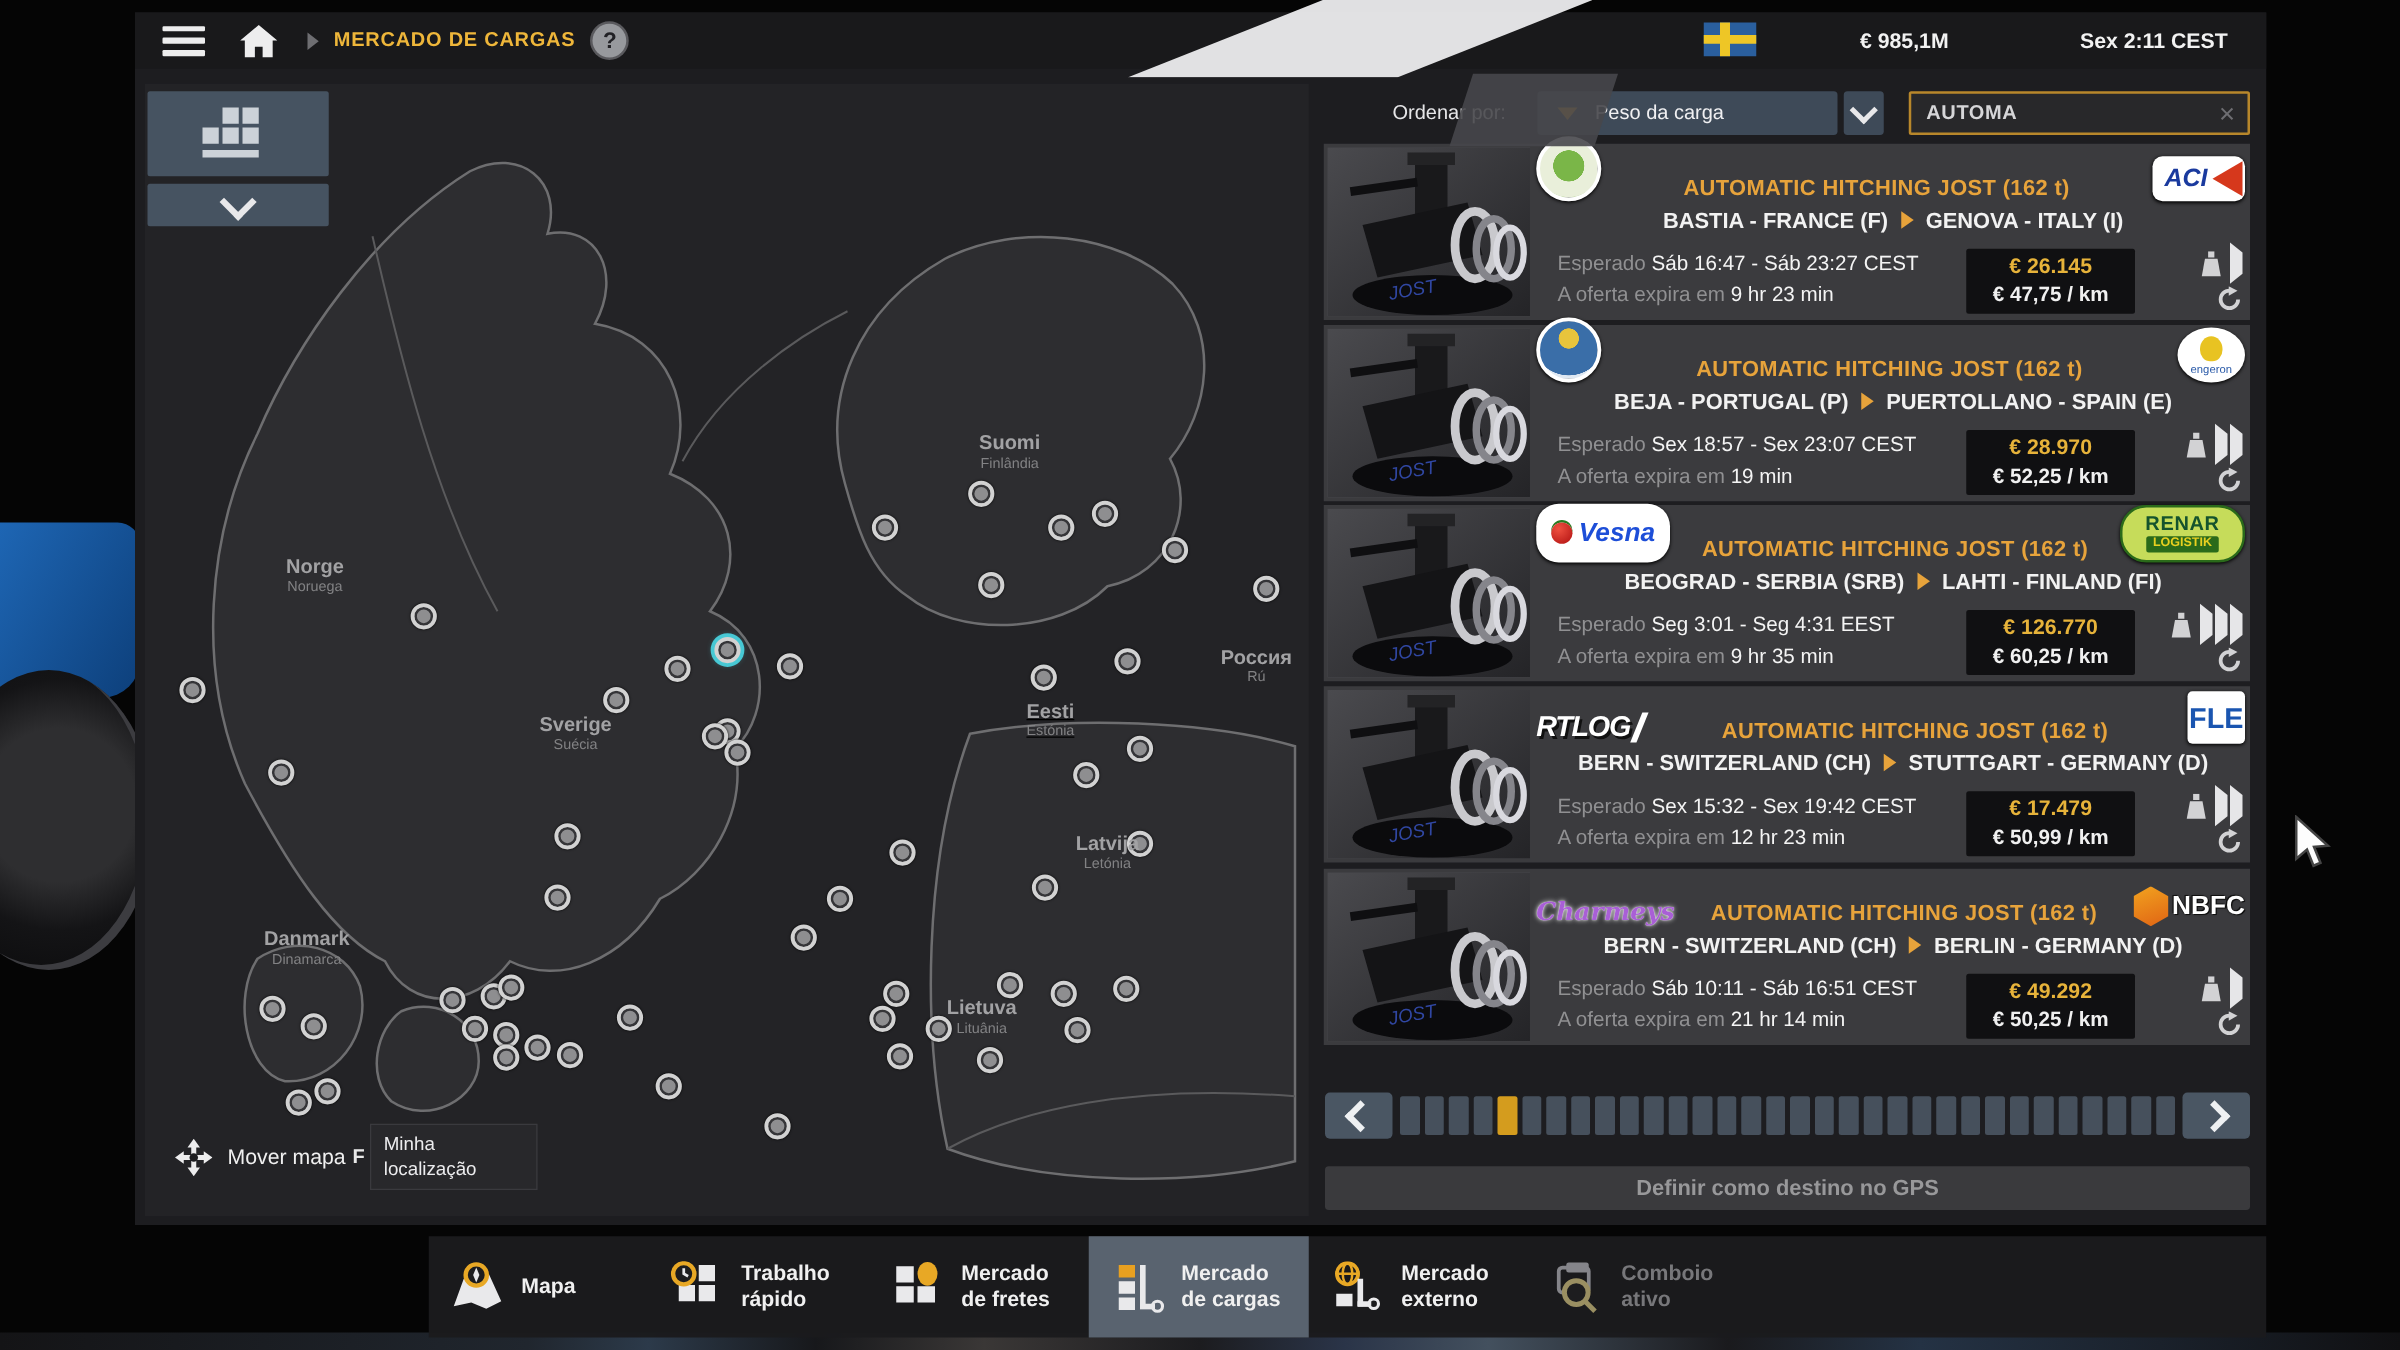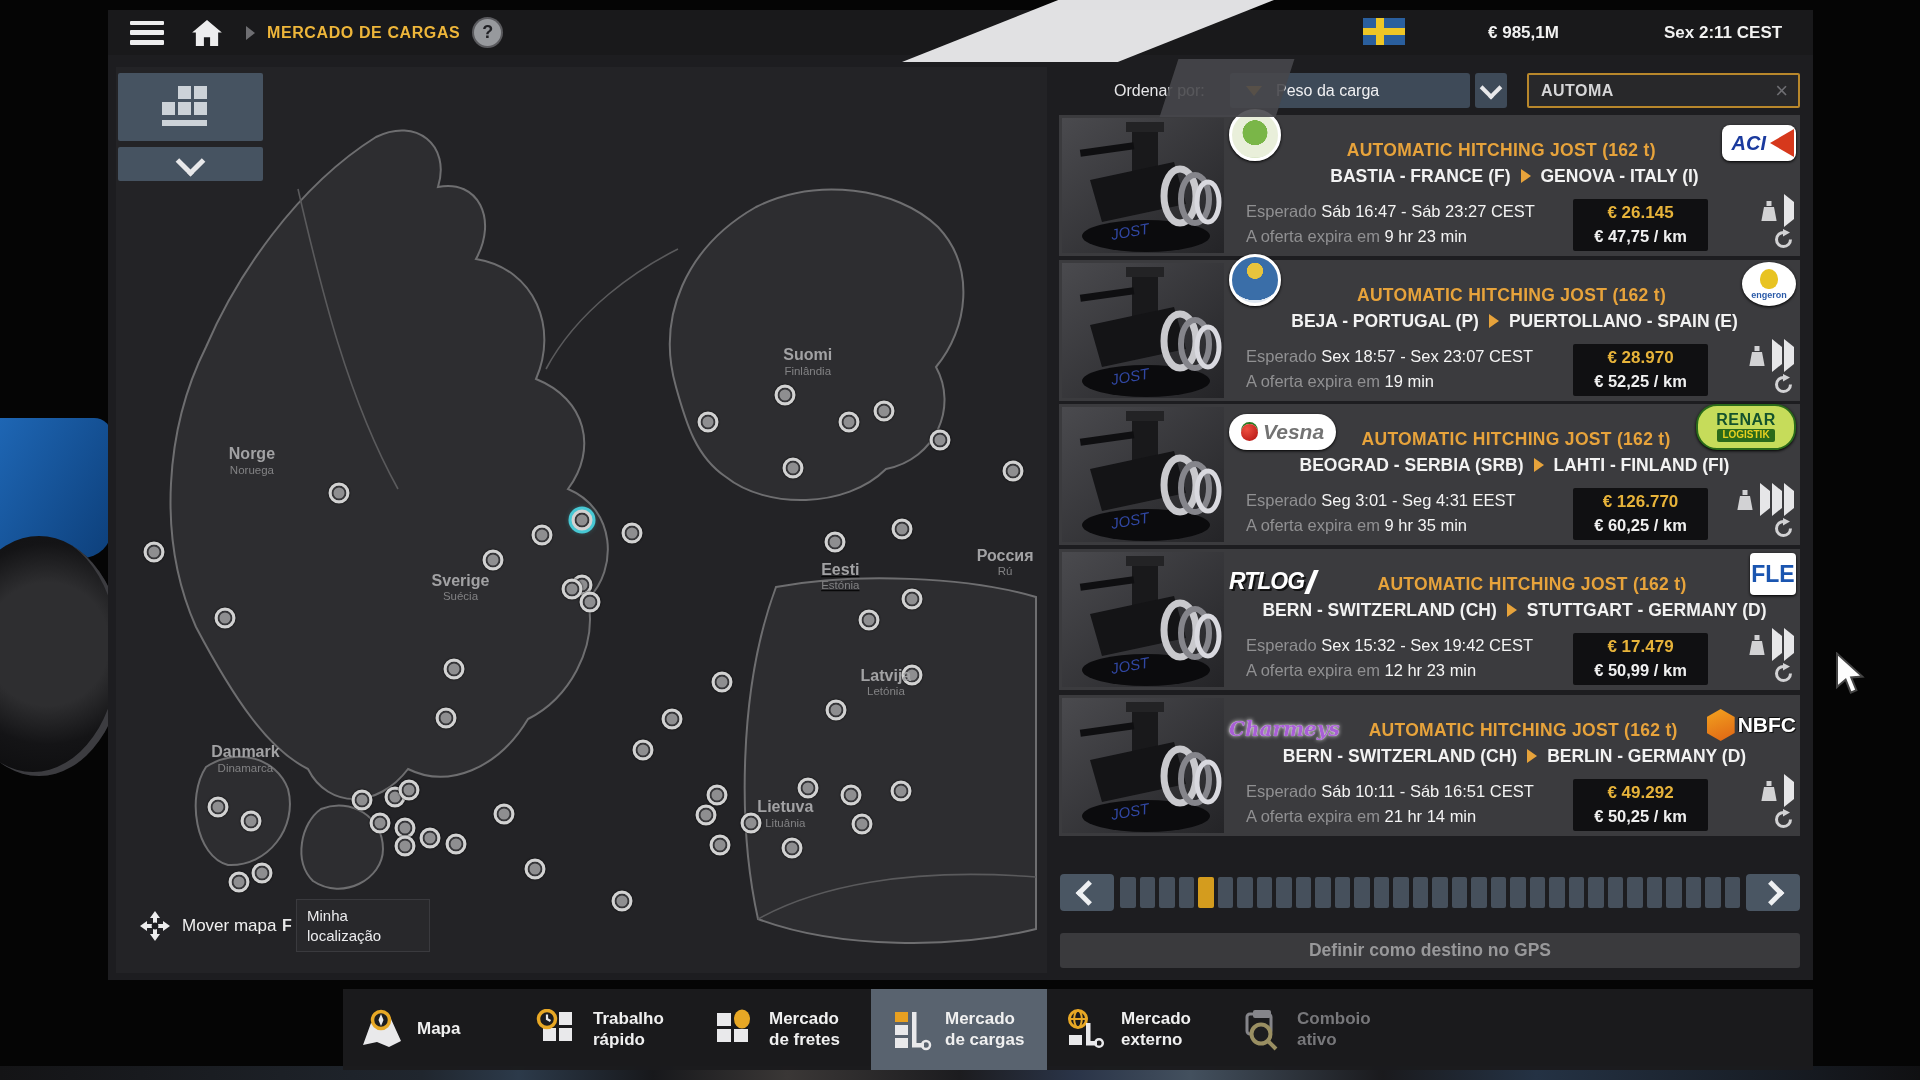--- a/index.html
+++ b/index.html
@@ -92,23 +92,23 @@
   .l-badge-green{width:46px;height:46px;border-radius:50%;border:3px solid #fff;
     background:radial-gradient(circle at 50% 45%, #7ab648 0 36%, #e9efda 37% 72%, #cfe0b8 73%);box-shadow:0 1px 3px #000;}
   .l-badge-blue{width:46px;height:46px;border-radius:50%;border:3px solid #fff;
     background:radial-gradient(circle at 50% 30%, #e8c43c 0 20%, #3a6ea8 21% 74%, #dfe8f2 75%);box-shadow:0 1px 3px #000;}
   .l-aci{background:#fff;height:36px;border-radius:8px;padding:0 30px 0 10px;position:relative;
     color:#1a3a9e;font-size:20px;font-weight:800;font-style:italic;box-shadow:0 1px 3px #000;}
   .l-aci:after{content:"";position:absolute;right:2px;top:4px;width:0;height:0;
     border-right:24px solid #d6381c;border-top:14px solid transparent;border-bottom:14px solid transparent;}
   .l-engeron{width:54px;height:44px;background:#fff;border-radius:50%;flex-direction:column;gap:1px;box-shadow:0 1px 3px #000;}
   .l-engeron:before{content:"";width:18px;height:20px;background:#e8c322;border-radius:50% 50% 45% 45%;}
-  .l-engeron span{color:#2a5aa8;font-size:9px;font-weight:bold;}
-  .l-vesna{background:#fff;height:36px;border-radius:18px;padding:0 12px;gap:5px;
-    color:#737373;font-size:21px;font-weight:800;font-style:italic;box-shadow:0 1px 3px #000;}
+  .l-engeron span{color:#2a5aa8;font-size:9px;font-weight:normal;}
+  .l-vesna{background:#fff;height:47px;border-radius:18px;padding:0 12px;gap:5px;
+    color:#1d4ed8;font-size:21px;font-weight:800;font-style:italic;box-shadow:0 1px 3px #000;}
   .l-vesna:before{content:"";width:17px;height:17px;border-radius:50%;background:radial-gradient(circle at 35% 30%,#ef5040,#b01010);
     box-shadow:0 -2px 0 #2a7a20;}
   .l-renar{width:96px;height:42px;background:#c6dc5a;border:2px solid #2a6a1a;border-radius:21px;flex-direction:column;line-height:1.05;box-shadow:0 1px 3px #000;}
   .l-renar .t1{color:#14532d;font-size:16px;font-weight:700;letter-spacing:.5px;}
   .l-renar .t2{color:#e8d020;background:#2a6a1a;font-size:10px;font-weight:bold;padding:1px 5px;border-radius:2px;}
   .l-rtlog{color:#fff;font-size:23px;font-weight:900;font-style:italic;letter-spacing:-1px;text-shadow:2px 2px 0 #111;}
   .l-rtlog:after{content:"";display:inline-block;width:5px;height:24px;background:#fff;transform:skewX(-22deg);margin-left:5px;}
   .l-fle{width:46px;height:42px;background:#fff;border-radius:4px;color:#1a55b0;font-size:23px;font-weight:900;box-shadow:0 1px 3px #000;}
   .l-nbfc{color:#fff;font-size:21px;font-weight:900;text-shadow:0 0 2px #111,1px 1px 0 #111,-1px -1px 0 #111;gap:3px;}
   .l-nbfc:before{content:"";width:28px;height:32px;background:linear-gradient(160deg,#f2a31f,#e06414);
@@ -264,21 +264,21 @@
           <div class="s">Letónia</div>
         </div>
       <div class="map-label" style="left: 71.9%; top: 82.5%;">
           <div class="n">Lietuva</div>
           <div class="s">Lituânia</div>
         </div>
       <div class="map-label" style="left: 13.9%; top: 76.4%;">
           <div class="n">Danmark</div>
           <div class="s">Dinamarca</div>
         </div>
-      <div class="map-label" style="left: 95.5%; top: 51.5%; margin-top: 29px;">
+      <div class="map-label" style="left: 95.5%; top: 51.5%;">
           <div class="n">Россия</div>
           <div class="s">Rú</div>
         </div>
 
       <div class="map-btn" id="map-btn-trailer">
         <svg width="62" height="46" viewBox="0 0 62 46">
           <rect x="18" y="2" width="13" height="13" fill="#ccd2d8"></rect>
             <rect x="34" y="2" width="13" height="13" fill="#ccd2d8"></rect>
           <rect x="2" y="18" width="13" height="13" fill="#ccd2d8"></rect>
             <rect x="18" y="18" width="13" height="13" fill="#ccd2d8"></rect>

